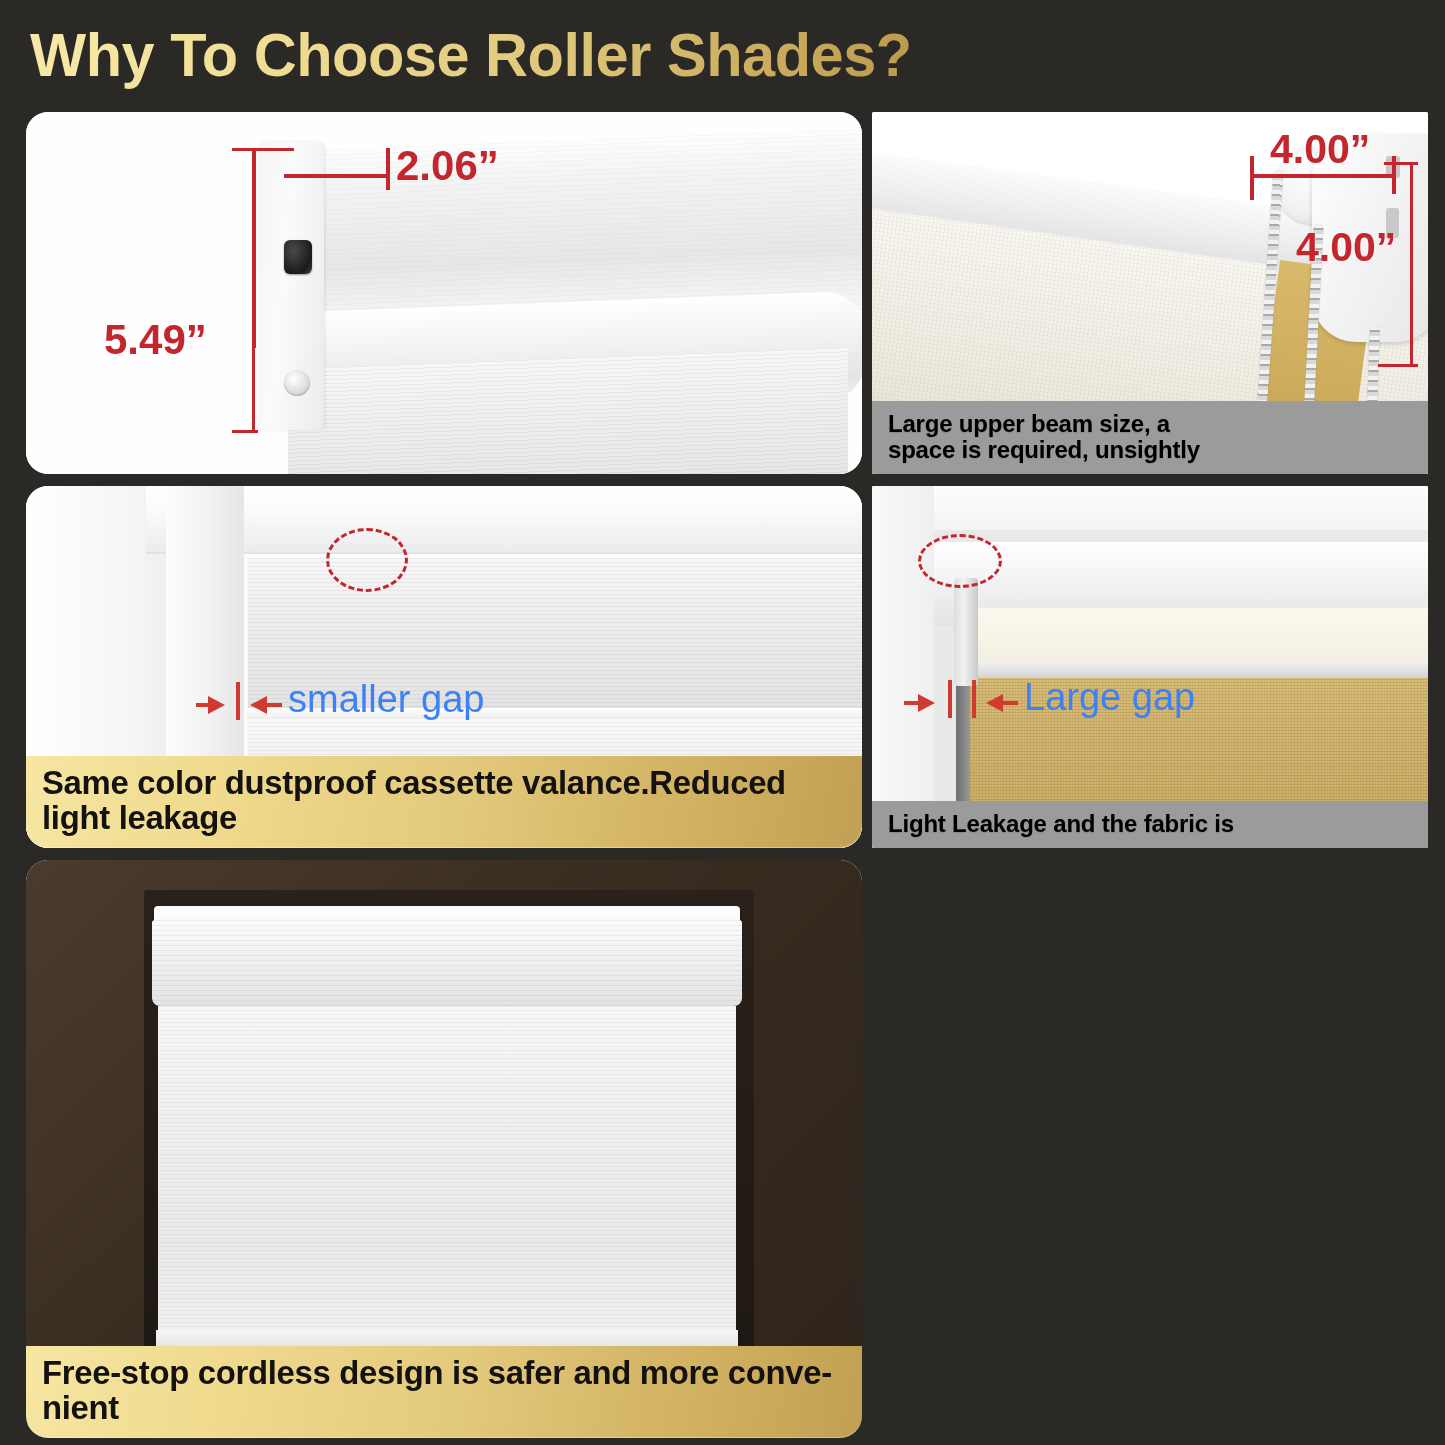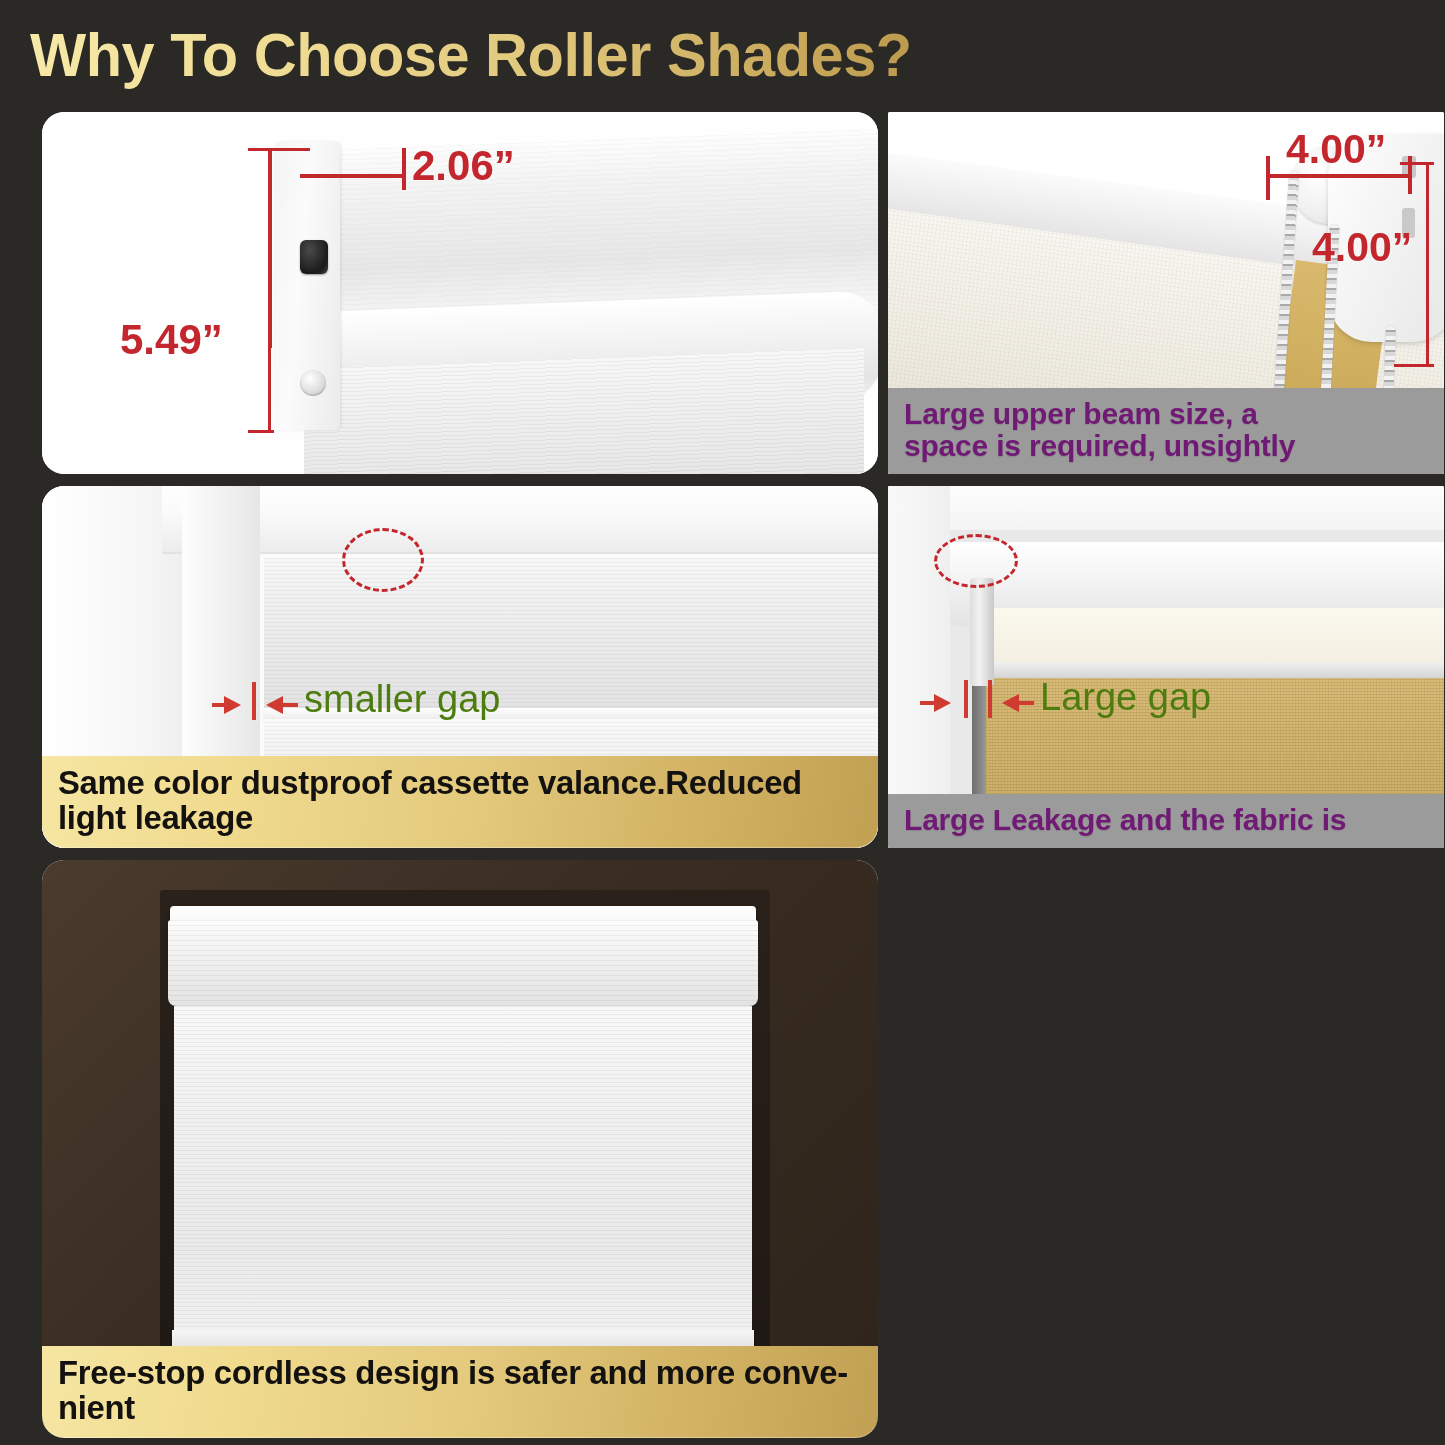--- a/index.html
+++ b/index.html
@@ -17,21 +17,21 @@
     font-size:62px; font-weight:bold; letter-spacing:-0.5px;
     background:linear-gradient(100deg,#f7e9a8 0%,#f0dd94 28%,#e0c87c 58%,#c9a95c 86%,#bb9a4e 100%);
     -webkit-background-clip:text; background-clip:text; color:transparent;
     -webkit-text-fill-color:transparent;
     transform:scaleX(0.96); transform-origin:left center;
     text-shadow:0 0 0 rgba(0,0,0,0);
     white-space:nowrap;
   }
 
   
-  #grid { position:absolute; left:16px; top:108px; width:1301px; height:1337px; }
+  #grid { position:absolute; left:0; top:108px; width:1301px; height:1337px; }
 
   .panel { position:absolute; overflow:hidden; background:#fff; }
   .panel.left  { border-radius:22px; }
   .panel.right { border-radius:2px; }
 
   
   .r1 { top:4px;   height:362px; }
   .r2 { top:378px; height:362px; }
   .r3 { top:752px; height:578px; }
   .cLeft  { left:26px;  width:836px; }
@@ -46,35 +46,35 @@
     font-weight:bold; line-height:1.06;
     z-index:9;
   }
   .cap.gold {
     background:linear-gradient(100deg,#f6e6a2 0%,#f0db8f 22%,#e3c97c 52%,#d2b263 78%,#c2a053 100%);
     color:#141210; border-radius:0 0 22px 22px;
     font-size:33px; letter-spacing:-0.3px;
     box-shadow:0 -1px 0 rgba(255,255,255,.35) inset;
   }
   .cap.gray {
-    background:#9b9b9b; color:#701a75;
-    font-size:30px; letter-spacing:-0.2px;
+    background:#9b9b9b; color:#000000;
+    font-size:24px; letter-spacing:-0.2px;
     text-shadow:0 1px 1px rgba(0,0,0,.12);
   }
   .cap .ln { display:block; white-space:nowrap; }
   .cap.gold .ln { transform:scaleX(0.995); transform-origin:left; }
 
   
   .dimtxt {
     position:absolute; color:#c3262c; font-weight:bold;
     font-family:"Liberation Sans", sans-serif; white-space:nowrap;
     text-shadow:1px 1px 0 rgba(255,255,255,.55);
   }
   .gaptxt {
-    position:absolute; color:#4d7c0f; font-weight:normal;
+    position:absolute; color:#3b82f6; font-weight:normal;
     white-space:nowrap;
   }
   .dimline { position:absolute; background:#c3262c; }
 
   
   .p1bg { position:absolute; inset:0; background:#fefefe; }
   .p1-val {
     position:absolute; left:240px; top:28px; width:610px; height:230px;
     background:linear-gradient(180deg,#fdfdfd 0%,#f3f3f3 18%,#e7e7e7 52%,#f6f6f6 76%,#ffffff 100%);
     border-radius:4px 26px 26px 4px;
@@ -465,21 +465,21 @@
 
       <div class="arrow-r" style="left:46px;top:208px;"></div>
       <div class="arrow-tail" style="left:32px;top:215px;width:16px;"></div>
       <div class="gapbar" style="left:76px;top:194px;height:38px;"></div>
       <div class="gapbar" style="left:100px;top:194px;height:38px;"></div>
       <div class="arrow-l" style="left:114px;top:208px;"></div>
       <div class="arrow-tail" style="left:130px;top:215px;width:16px;"></div>
       <div class="gaptxt" style="left:152px;top:190px;font-size:38px;">Large gap</div>
     </div>
     <div class="cap gray">
-      <span class="ln">Large Leakage and the fabric is</span>
+      <span class="ln">Light Leakage and the fabric is</span>
     </div>
   </div>
 
   <div class="panel left r3 cLeft">
     <div class="art">
       <div class="p5bg"></div>
       <div class="p5-recess"></div>
       <div class="p5-glass">
         <div class="sky"></div>
         <div class="tree" style="left:20px;bottom:-30px;width:150px;height:190px;"></div>

